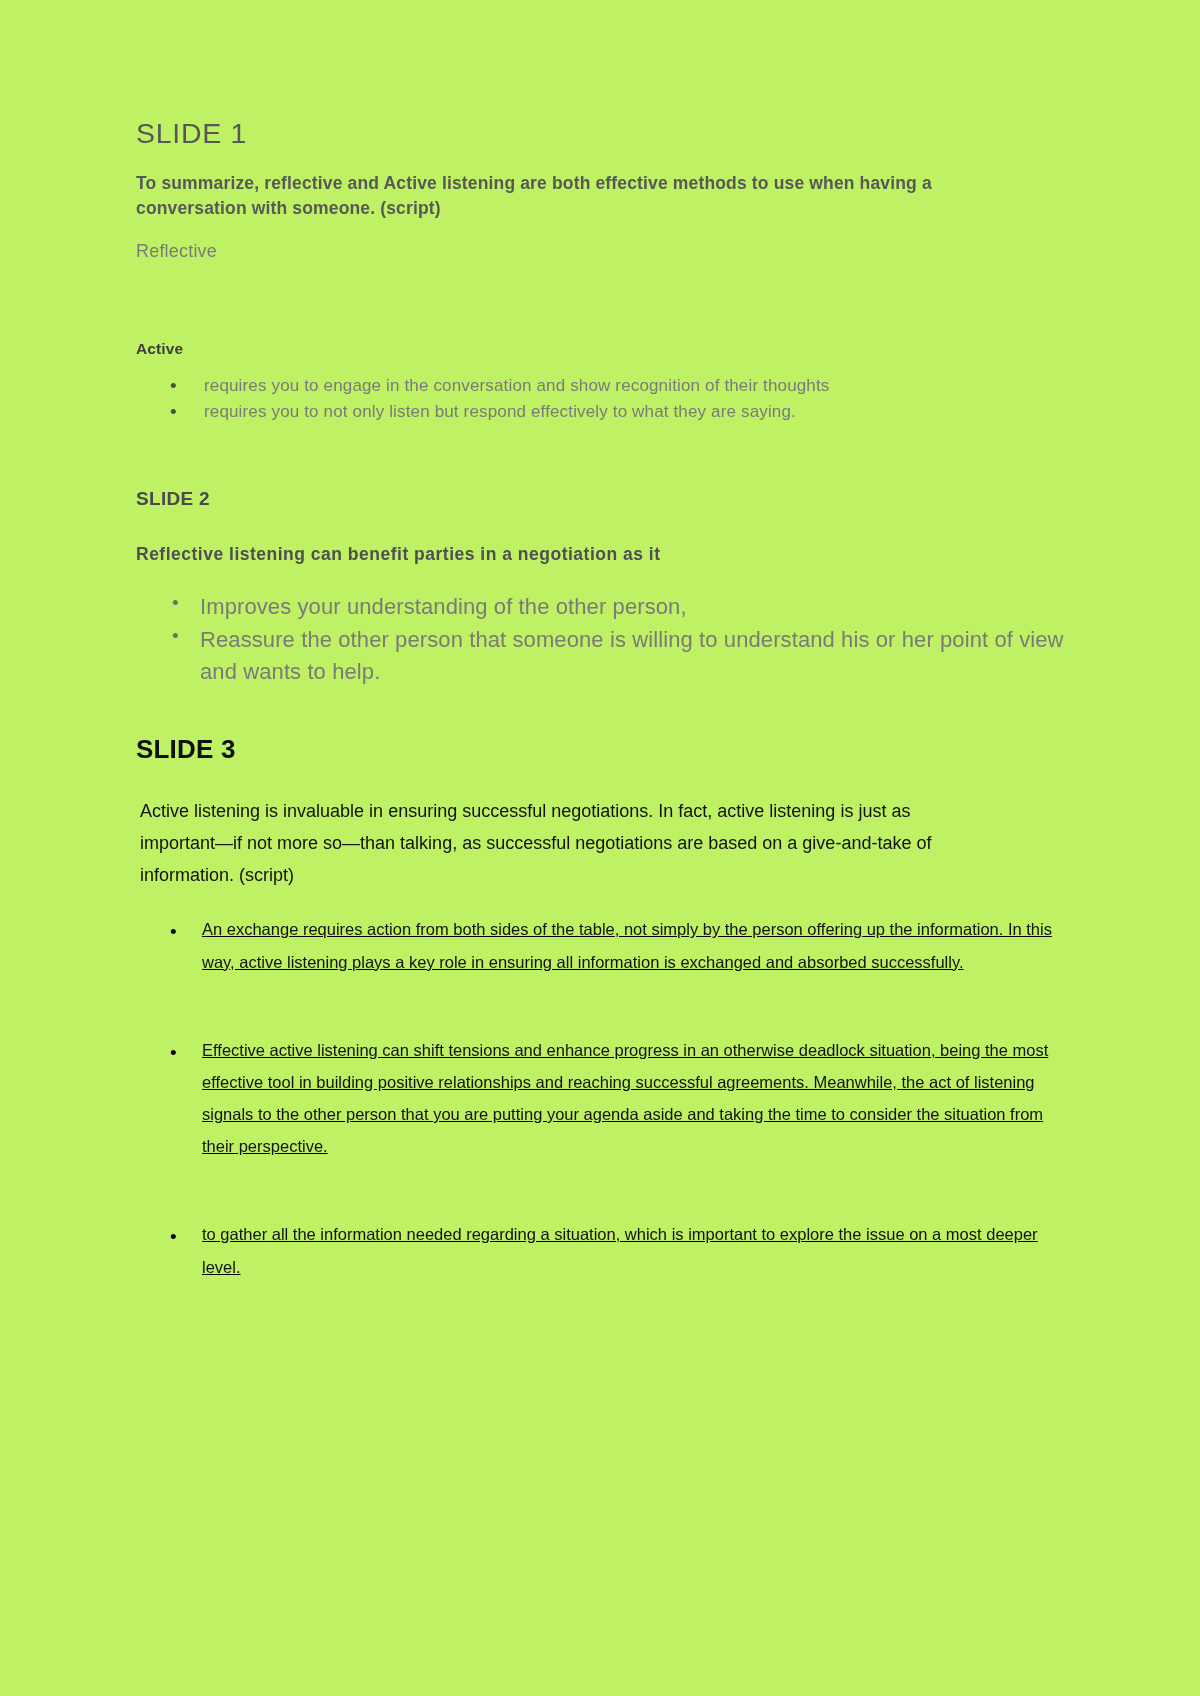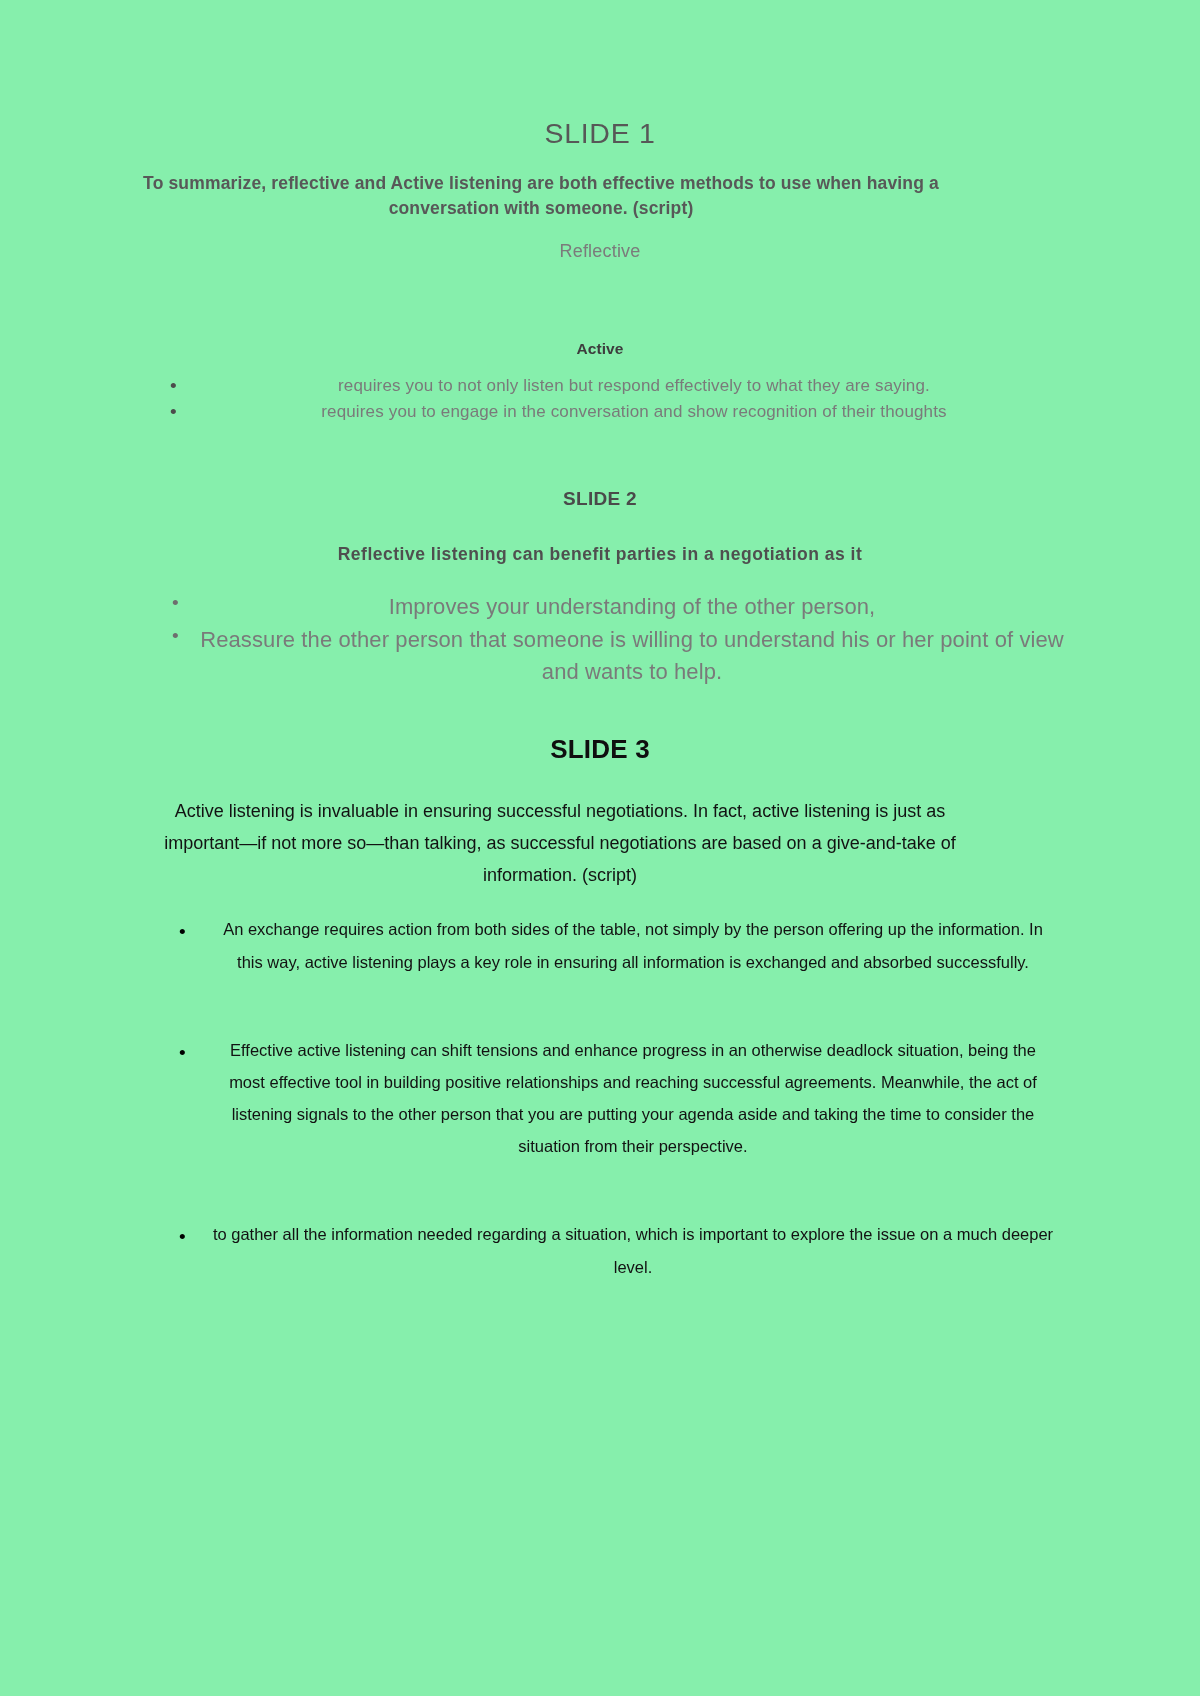--- a/index.html
+++ b/index.html
@@ -10,24 +10,23 @@
   body {
     width: 1200px;
     height: 1696px;
     font-family: "Liberation Sans", sans-serif;
     -webkit-font-smoothing: antialiased;
   }
   .page {
     position: relative;
     width: 1200px;
     height: 1696px;
-    background: #86efac;
+    background: #bef264;
     box-sizing: border-box;
     padding: 118px 136px 0 136px;
-    text-align: center;
   }
 
   
   .slide1-title {
     font-size: 28.5px;
     font-weight: 400;
     color: #575757;
     letter-spacing: 0.7px;
     margin: 0 0 22px 0;
     line-height: 1.1;
@@ -138,22 +137,23 @@
   }
   .s3-para {
     font-size: 18px;
     color: #121212;
     line-height: 1.78;
     margin: 0 0 22px 4px;
     max-width: 840px;
   }
   ul.s3-list {
     list-style: none;
-    margin: 9px;
-    padding: 0;
+    margin: 0;
+    padding: 0;
+    text-decoration: underline;
   }
   ul.s3-list > li {
     position: relative;
     font-size: 16.5px;
     color: #121212;
     line-height: 1.95;
     padding-left: 66px;
     margin: 0 0 56px 0;
     max-width: 900px;
   }
@@ -178,22 +178,22 @@
     <p class="s1-lead">To summarize, reflective and Active listening are both effective methods to use when having a conversation with someone.  (script)</p>
 
     <p class="s1-subhead">Reflective</p>
 
 
     <div class="gap-lg"></div>
 
     <p class="s1-subhead-bold">Active</p>
 
     <ul class="s1-list">
+      <li>requires you to engage in the conversation and show recognition of their thoughts</li>
       <li>requires you to not only listen but respond effectively to what they are saying.</li>
-      <li>requires you to engage in the conversation and show recognition of their thoughts</li>
     </ul>
   </section>
 
   <div class="gap-lg"></div>
 
   <section>
     <h2 class="slide2-title">SLIDE 2</h2>
 
     <p class="s2-lead">Reflective listening can benefit parties in a negotiation as it</p>
 
@@ -207,17 +207,17 @@
 
   <section>
     <h2 class="slide3-title">SLIDE 3</h2>
 
 
     <p class="s3-para">Active listening is invaluable in ensuring successful negotiations. In fact, active listening is just as important—if not more so—than talking, as successful negotiations are based on a give-and-take of information. (script)</p>
 
     <ul class="s3-list">
       <li>An exchange requires action from both sides of the table, not simply by the person offering up the information. In this way, active listening plays a key role in ensuring all information is exchanged and absorbed successfully.</li>
       <li>Effective active listening can shift tensions and enhance progress in an otherwise deadlock situation, being the most effective tool in building positive relationships and reaching successful agreements. Meanwhile, the act of listening signals to the other person that you are putting your agenda aside and taking the time to consider the situation from their perspective.</li>
-      <li>to gather all the information needed regarding a situation, which is important to explore the issue on a much deeper level.</li>
+      <li>to gather all the information needed regarding a situation, which is important to explore the issue on a most deeper level.</li>
     </ul>
   </section>
 
 </div>
 
 </body></html>

